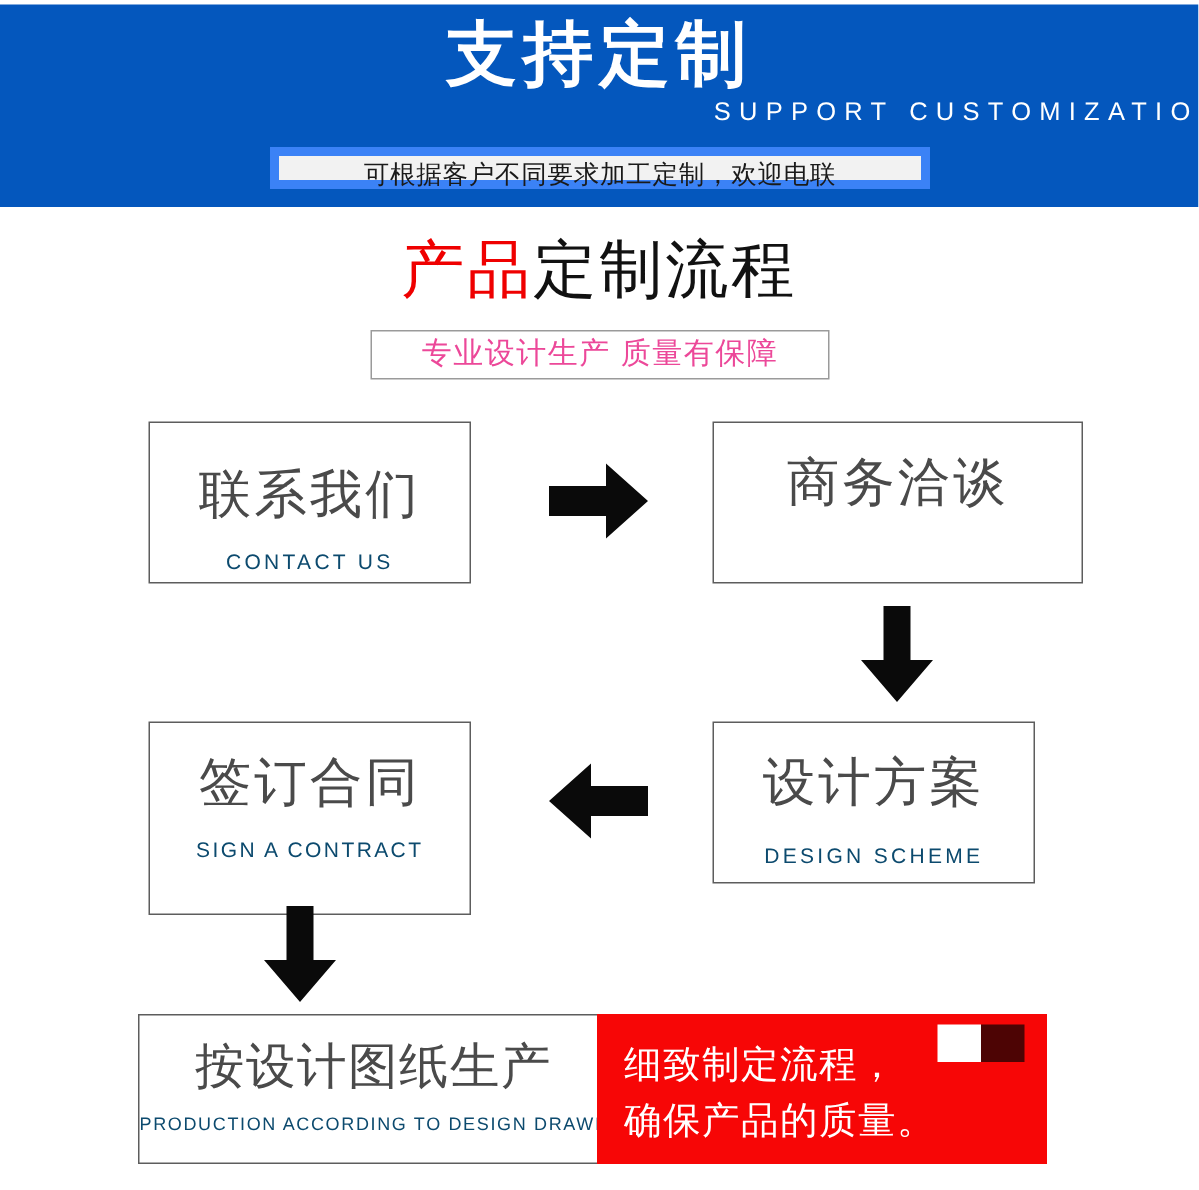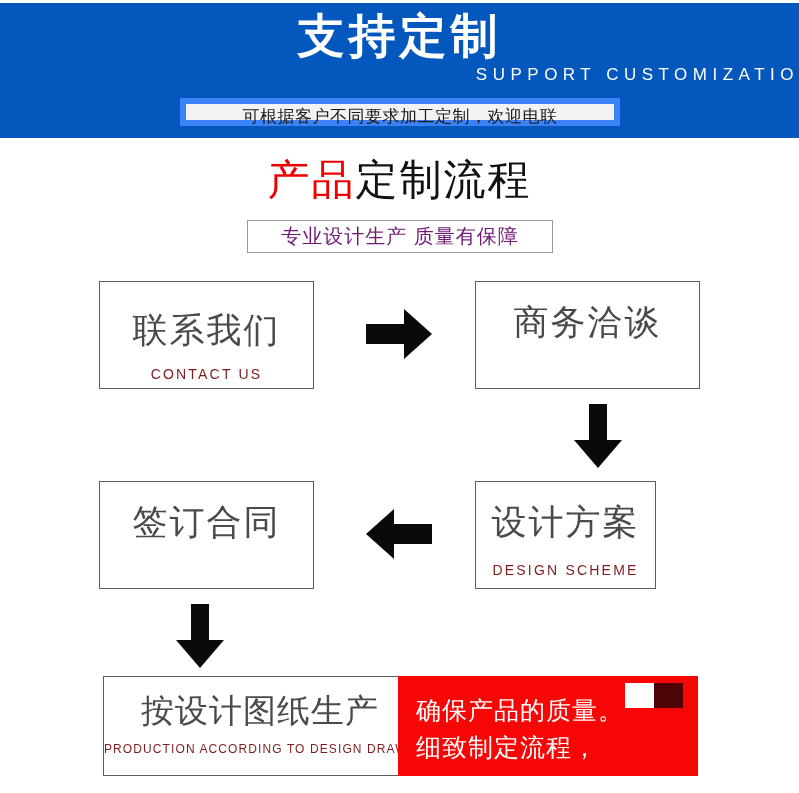--- a/index.html
+++ b/index.html
@@ -87,21 +87,21 @@
   .main-title .plain  { color: #111111; }
 
   .sub-title {
     position: absolute;
     left: 247px;
     top: 220px;
     width: 306px;
     height: 33px;
     box-sizing: border-box;
     border: 1px solid #9a9a9a;
-    color: #701a75;
+    color: #ec4899;
     font-size: 20px;
     line-height: 31px;
     text-align: center;
     letter-spacing: 1px;
     white-space: nowrap;
   }
 
   
   .flow-box {
     position: absolute;
@@ -112,44 +112,44 @@
     overflow: hidden;
   }
   .flow-cn {
     color: #4a4a4a;
     font-size: 35px;
     letter-spacing: 2px;
     white-space: nowrap;
     line-height: 1;
   }
   .flow-en {
-    color: #7f1d1d;
+    color: #0c4a6e;
     font-size: 14px;
     letter-spacing: 2.2px;
     white-space: nowrap;
     line-height: 1;
   }
 
   #box-contact      { left: 99px;  top: 281px; width: 215px; height: 108px; }
   #box-contact .flow-cn { margin-top: 30px; }
   #box-contact .flow-en { margin-top: 20px; }
 
-  #box-negotiation  { left: 475px; top: 281px; width: 225px; height: 108px; }
+  #box-negotiation  { left: 475px; top: 281px; width: 247px; height: 108px; }
   #box-negotiation .flow-cn { margin-top: 22px; }
   #box-negotiation .flow-en { margin-top: 20px; font-size: 13px; letter-spacing: 1.3px; }
 
-  #box-sign         { left: 99px;  top: 481px; width: 215px; height: 108px; }
+  #box-sign         { left: 99px;  top: 481px; width: 215px; height: 129px; }
   #box-sign .flow-cn { margin-top: 22px; }
   #box-sign .flow-en { margin-top: 20px; letter-spacing: 1.6px; }
 
-  #box-design       { left: 475px; top: 481px; width: 181px; height: 108px; }
+  #box-design       { left: 475px; top: 481px; width: 215px; height: 108px; }
   #box-design .flow-cn { margin-top: 22px; }
   #box-design .flow-en { margin-top: 24px; letter-spacing: 2.2px; }
 
-  #box-production   { left: 103px;  top: 676px; width: 314px; height: 100px; }
+  #box-production   { left: 92px;  top: 676px; width: 314px; height: 100px; }
   #box-production .flow-cn { margin-top: 17px; font-size: 33px; letter-spacing: 1px; }
   #box-production .flow-en { margin-top: 16px; font-size: 12px; letter-spacing: 1.1px; }
 
   
   .red-panel {
     position: absolute;
     left: 398px;
     top: 676px;
     width: 300px;
     height: 100px;
@@ -233,35 +233,36 @@
   </div>
 
   <div class="arrow" id="arrow-left-1">
     <svg viewBox="0 0 70 56" width="70" height="56" aria-hidden="true">
       <polygon points="68,18 30,18 30,3 2,28 30,53 30,38 68,38" fill="#0a0a0a"></polygon>
     </svg>
   </div>
 
   <div class="flow-box" id="box-sign">
     <div class="flow-cn">签订合同</div>
+    <div class="flow-en">SIGN A CONTRACT</div>
   </div>
 
   <div class="arrow" id="arrow-down-2">
     <svg viewBox="0 0 52 68" width="52" height="68" aria-hidden="true">
       <polygon points="17,2 35,2 35,38 50,38 26,66 2,38 17,38" fill="#0a0a0a"></polygon>
     </svg>
   </div>
 
   <div class="flow-box" id="box-production">
     <div class="flow-cn">按设计图纸生产</div>
     <div class="flow-en">PRODUCTION  ACCORDING  TO  DESIGN  DRAWINGS</div>
   </div>
 
   <div class="red-panel">
     <div class="sq-white"></div>
     <div class="sq-dark"></div>
     <div class="red-text">
+      <div>细致制定流程，</div>
       <div>确保产品的质量。</div>
-      <div>细致制定流程，</div>
     </div>
   </div>
 
 </div>
 
 </body></html>

